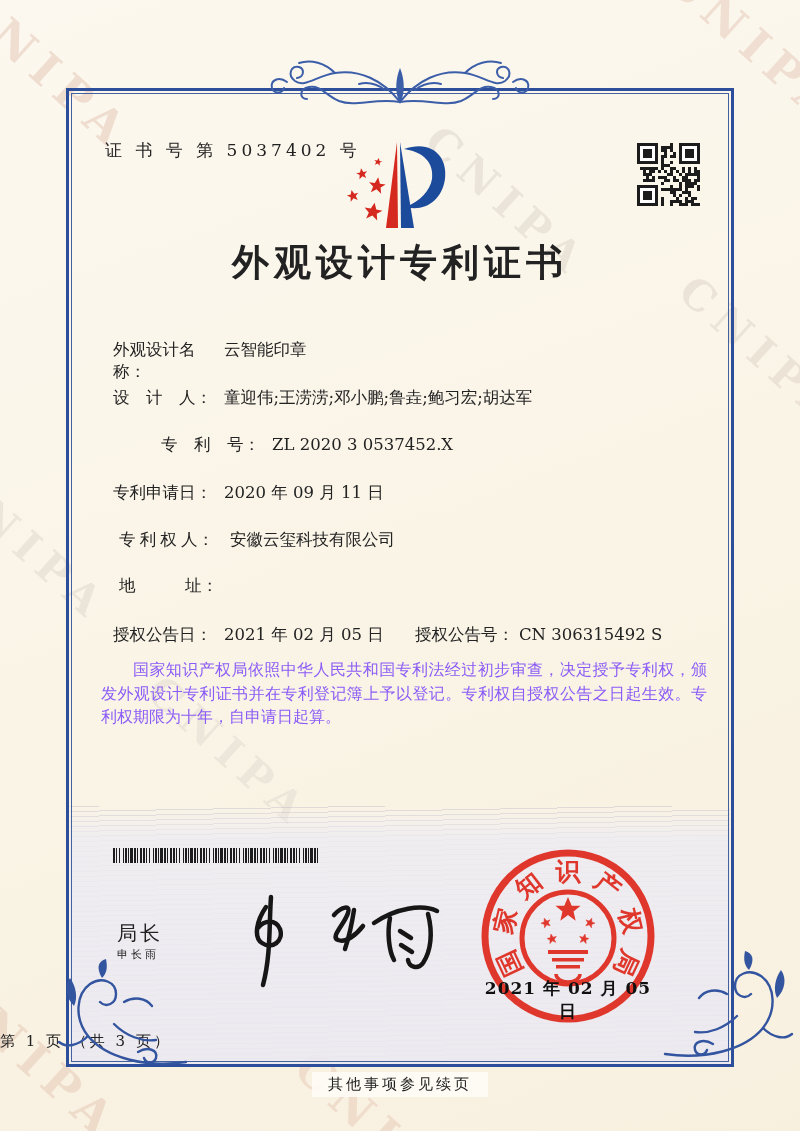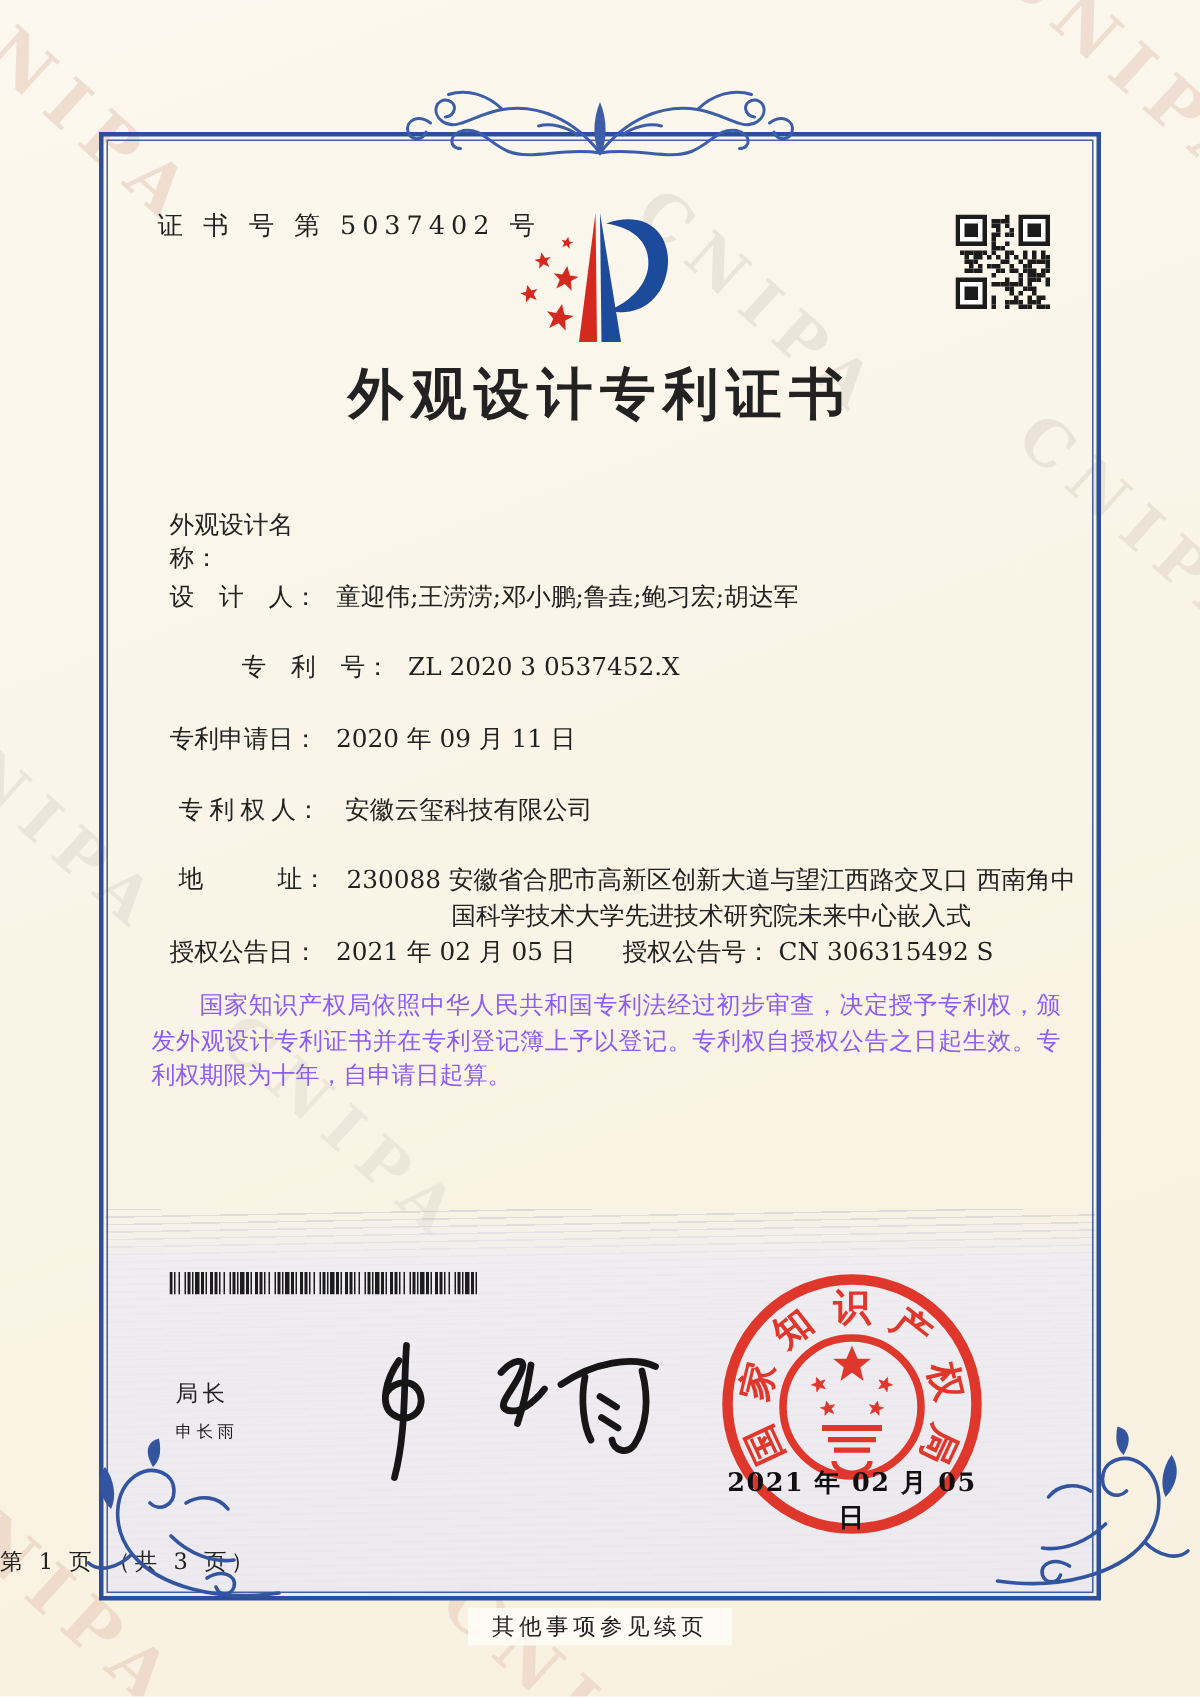--- a/index.html
+++ b/index.html
@@ -53,21 +53,21 @@
   .fr6 .f-value{white-space:normal;width:500px;line-height:24px;}
   .fr7{left:113px;top:624px;}
   .fr8{left:415px;top:624px;}
   .fr8 .f-label{width:104px;}
   
   .legal{position:absolute;left:101px;top:658px;width:606px;z-index:3;
     font-size:16px;line-height:23.5px;text-align:justify;color:#8b5cf6;}
   .legal p{margin:0;text-indent:2em;}
   
   .barcode{position:absolute;left:113px;top:848px;z-index:3;}
-  .director-title{position:absolute;left:117px;top:920px;font-size:15px;letter-spacing:3px;z-index:3;font-family:Liberation Mono, monospace;text-align:right;}
+  .director-title{position:absolute;left:117px;top:920px;font-size:20px;letter-spacing:3px;z-index:3;font-family:Liberation Mono, monospace;text-align:right;}
   .director-name{position:absolute;left:117px;top:947px;font-size:11px;letter-spacing:3px;z-index:3;font-family:"DejaVu Sans","Liberation Sans",sans-serif;}
   .signature{position:absolute;left:238px;top:893px;z-index:3;}
   .seal{position:absolute;left:478px;top:846px;z-index:4;opacity:.93;}
   .seal-date{position:absolute;left:478px;top:977px;width:180px;text-align:center;
     font-size:17px;font-weight:bold;letter-spacing:1px;color:#101010;z-index:5;}
   .page-num{position:absolute;left:0;top:1032px;width:800px;text-align:left;
     font-size:15px;letter-spacing:3px;z-index:3;}
   .cont-note{position:absolute;left:50%;top:1072px;transform:translateX(-50%);
     font-size:15px;letter-spacing:3px;z-index:3;background:rgba(255,253,248,.85);padding:3px 16px;}
 </style>
@@ -281,40 +281,40 @@
   <use href="#star5" transform="translate(22,35) scale(0.58) rotate(-10)" fill="#d5281e"></use>
   <use href="#star5" transform="translate(37,47) scale(0.88) rotate(8)" fill="#d5281e"></use>
   <use href="#star5" transform="translate(13,57) scale(0.62) rotate(-14)" fill="#d5281e"></use>
   <use href="#star5" transform="translate(33,73) scale(0.95) rotate(10)" fill="#d5281e"></use>
 </svg>
 
 <div class="title">外观设计专利证书</div>
 
 <div class="field fr1">
   <span class="f-label">外观设计名称：</span>
+  <span class="f-value">云智能印章</span>
 </div>
 <div class="field fr2">
   <span class="f-label">设　计　人：</span>
   <span class="f-value">童迎伟;王涝涝;邓小鹏;鲁垚;鲍习宏;胡达军</span>
 </div>
 <div class="field fr3">
   <span class="f-label">专　利　号：</span>
   <span class="f-value">ZL 2020 3 0537452.X</span>
 </div>
 <div class="field fr4">
   <span class="f-label">专利申请日：</span>
   <span class="f-value">2020 年 09 月 11 日</span>
 </div>
 <div class="field fr5">
   <span class="f-label">专 利 权 人：</span>
   <span class="f-value">安徽云玺科技有限公司</span>
 </div>
 <div class="field fr6">
   <span class="f-label">地　　　址：</span>
-  <span class="f-value">230088 安徽省合肥市高新区创新大道与望江西路交叉口 西南角中国科学技术大学先进技术研究院未来中心嵌入式</span>
 </div>
 <div class="field fr7">
   <span class="f-label">授权公告日：</span>
   <span class="f-value">2021 年 02 月 05 日</span>
 </div>
 <div class="field fr8">
   <span class="f-label">授权公告号：</span>
   <span class="f-value">CN 306315492 S</span>
 </div>
 

